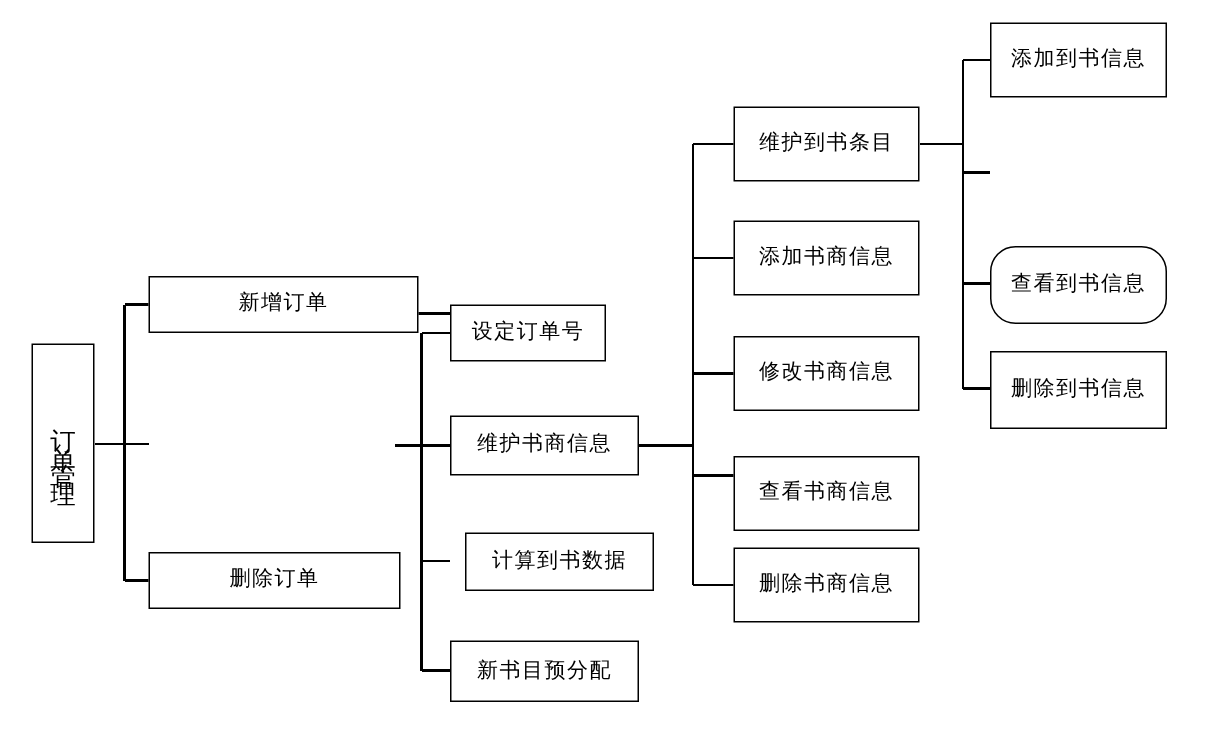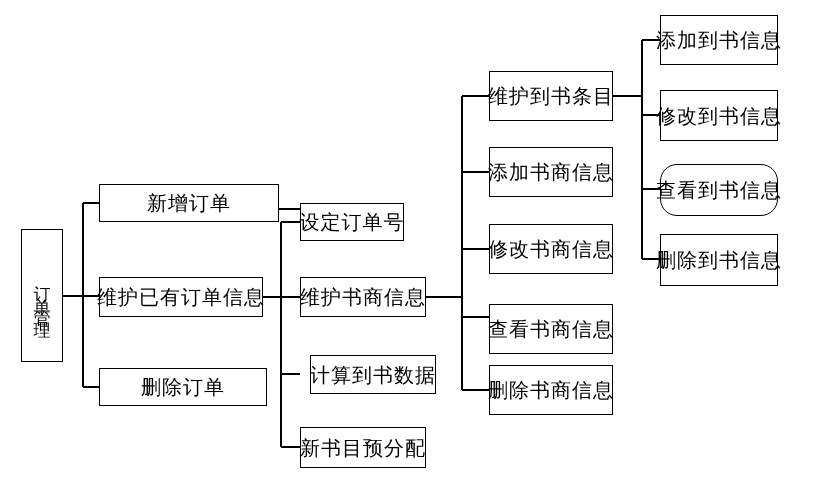--- a/index.html
+++ b/index.html
@@ -32,21 +32,21 @@
   }
   .node {
     position: absolute;
     box-sizing: border-box;
     border: 1.5px solid #000000;
     background: #ffffff;
     display: flex;
     align-items: center;
     justify-content: center;
     text-align: center;
-    font-size: 20px;
+    font-size: 14px;
     line-height: 1;
     letter-spacing: 1px;
     z-index: 1;
     white-space: nowrap;
   }
   .node.root-node {
     writing-mode: vertical-rl;
     text-orientation: upright;
     letter-spacing: 12px;
     white-space: normal;
@@ -109,32 +109,30 @@
     <line x1="642" y1="40" x2="642" y2="259"></line>
     <line x1="642" y1="40" x2="660" y2="40"></line>
     <line x1="642" y1="115" x2="660" y2="115"></line>
     <line x1="642" y1="189" x2="660" y2="189"></line>
     <line x1="642" y1="259" x2="660" y2="259"></line>
   </svg>
 
   <div class="node root-node n-root">订单管理</div>
 
   <div class="node n-l2-0">新增订单</div>
-  <div class="node n-l2-1">维护已有订单信息</div>
   <div class="node n-l2-2">删除订单</div>
 
   <div class="node n-l3-0">设定订单号</div>
   <div class="node n-l3-1">维护书商信息</div>
   <div class="node n-l3-2">计算到书数据</div>
   <div class="node n-l3-3">新书目预分配</div>
 
   <div class="node n-l4-0">维护到书条目</div>
   <div class="node n-l4-1">添加书商信息</div>
   <div class="node n-l4-2">修改书商信息</div>
   <div class="node n-l4-3">查看书商信息</div>
   <div class="node n-l4-4">删除书商信息</div>
 
   <div class="node n-l5-0">添加到书信息</div>
-  <div class="node n-l5-1">修改到书信息</div>
   <div class="node n-l5-2">查看到书信息</div>
   <div class="node n-l5-3">删除到书信息</div>
 
 </div>
 
 </body></html>

